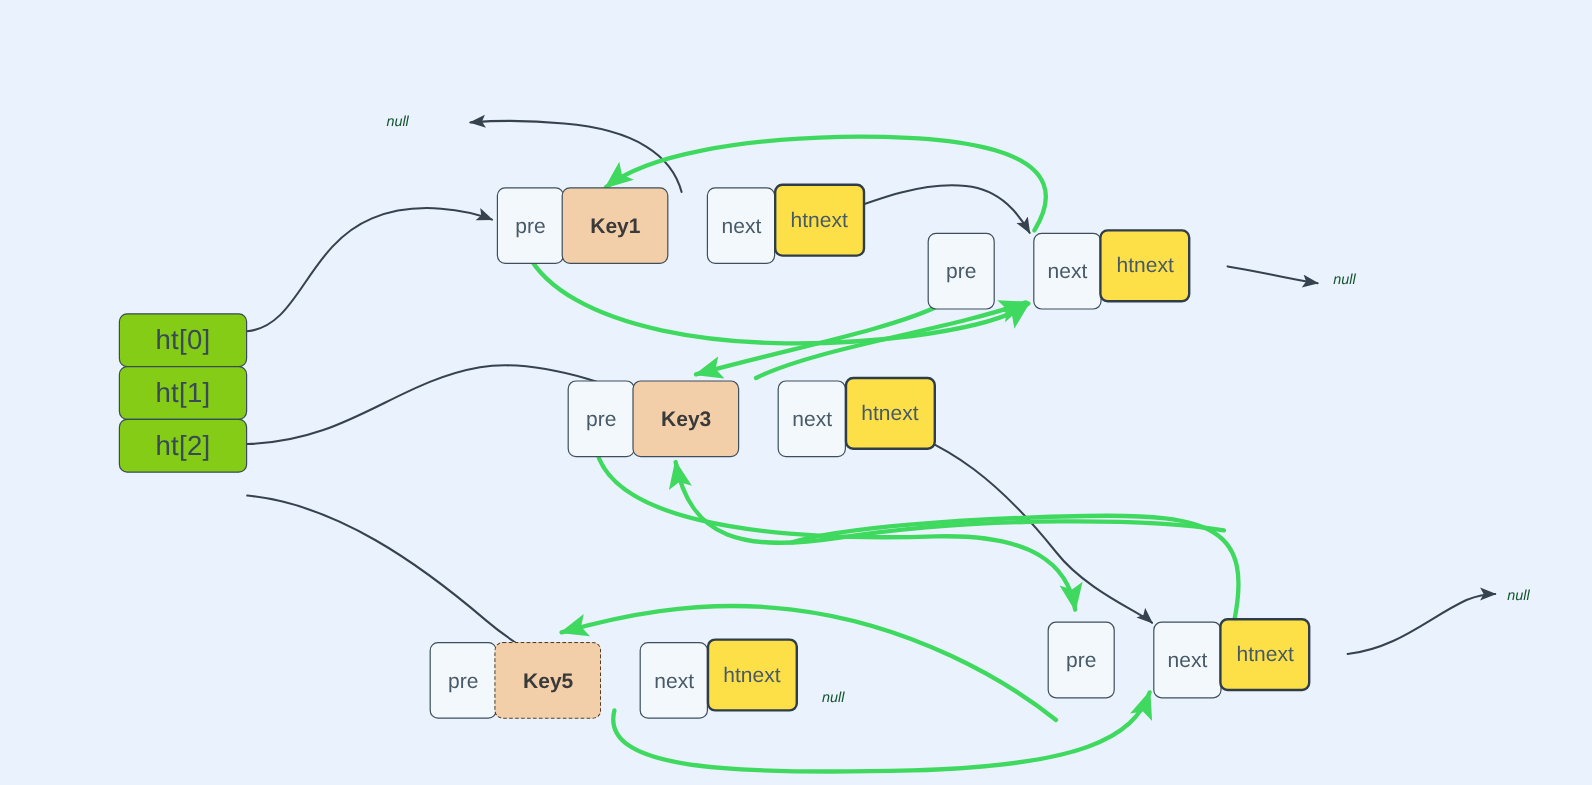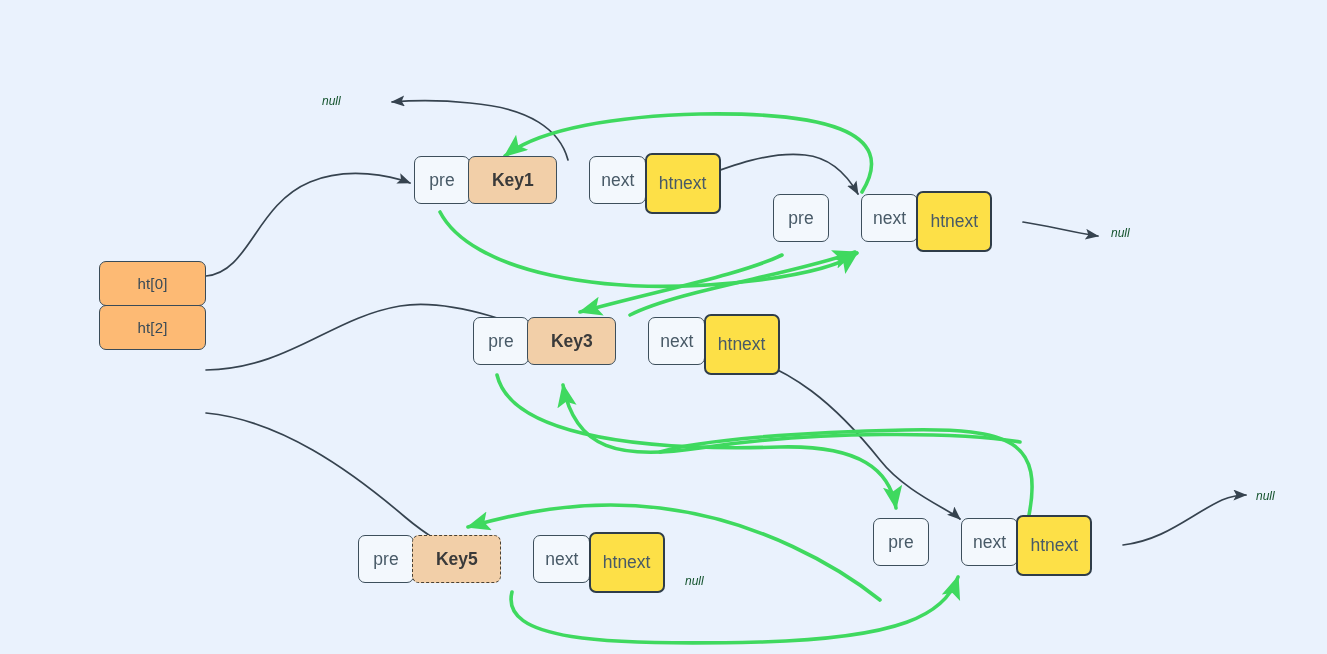--- a/index.html
+++ b/index.html
@@ -12,33 +12,33 @@
   }
   #stage{position:absolute;left:0;top:0;width:1327px;height:654px;}
   #edges{position:absolute;left:0;top:0;width:1327px;height:654px;pointer-events:none;}
 
   
   .ht-table{position:absolute;left:99px;top:261px;width:107px;}
   .ht-cell{
     box-sizing:border-box;
     width:107px;height:45px;
     margin-top:-1px;
-    background:#fdba74;
+    background:#84cc16;
     border:1.6px solid #394b58;
     border-radius:7px;
     display:flex;align-items:center;justify-content:center;
-    color:#384a57;font-size:15px;letter-spacing:.2px;
+    color:#384a57;font-size:23px;letter-spacing:.2px;
   }
   .ht-cell:first-child{margin-top:0;}
 
   
   .node{position:absolute;display:flex;align-items:flex-start;}
   .cell{
     box-sizing:border-box;
-    height:48px;
+    height:64px;
     background:#f3f8fd;
     border:1.7px solid #3d4f5c;
     border-radius:7px;
     display:flex;align-items:center;justify-content:center;
     color:#485a67;font-size:17.5px;
     margin-left:-1.7px;
     position:relative;
   }
   .cell:first-child{margin-left:0;}
   .cell.pre{width:56px;}
@@ -126,20 +126,23 @@
 
       <path d="M1028,520 C1045,440 1010,428 905,430 C800,432 700,440 660,452"></path>
     </g>
   </svg>
 
   <div class="ht-table">
     <div class="ht-cell">
       <span>ht[0]</span>
     </div>
     <div class="ht-cell">
+      <span>ht[1]</span>
+    </div>
+    <div class="ht-cell">
       <span>ht[2]</span>
     </div>
   </div>
 
   <div class="node" style="left:414px;top:156px;">
     <div class="cell pre">
       <span>pre</span>
     </div>
     <div class="cell key">
       <span>Key1</span>

